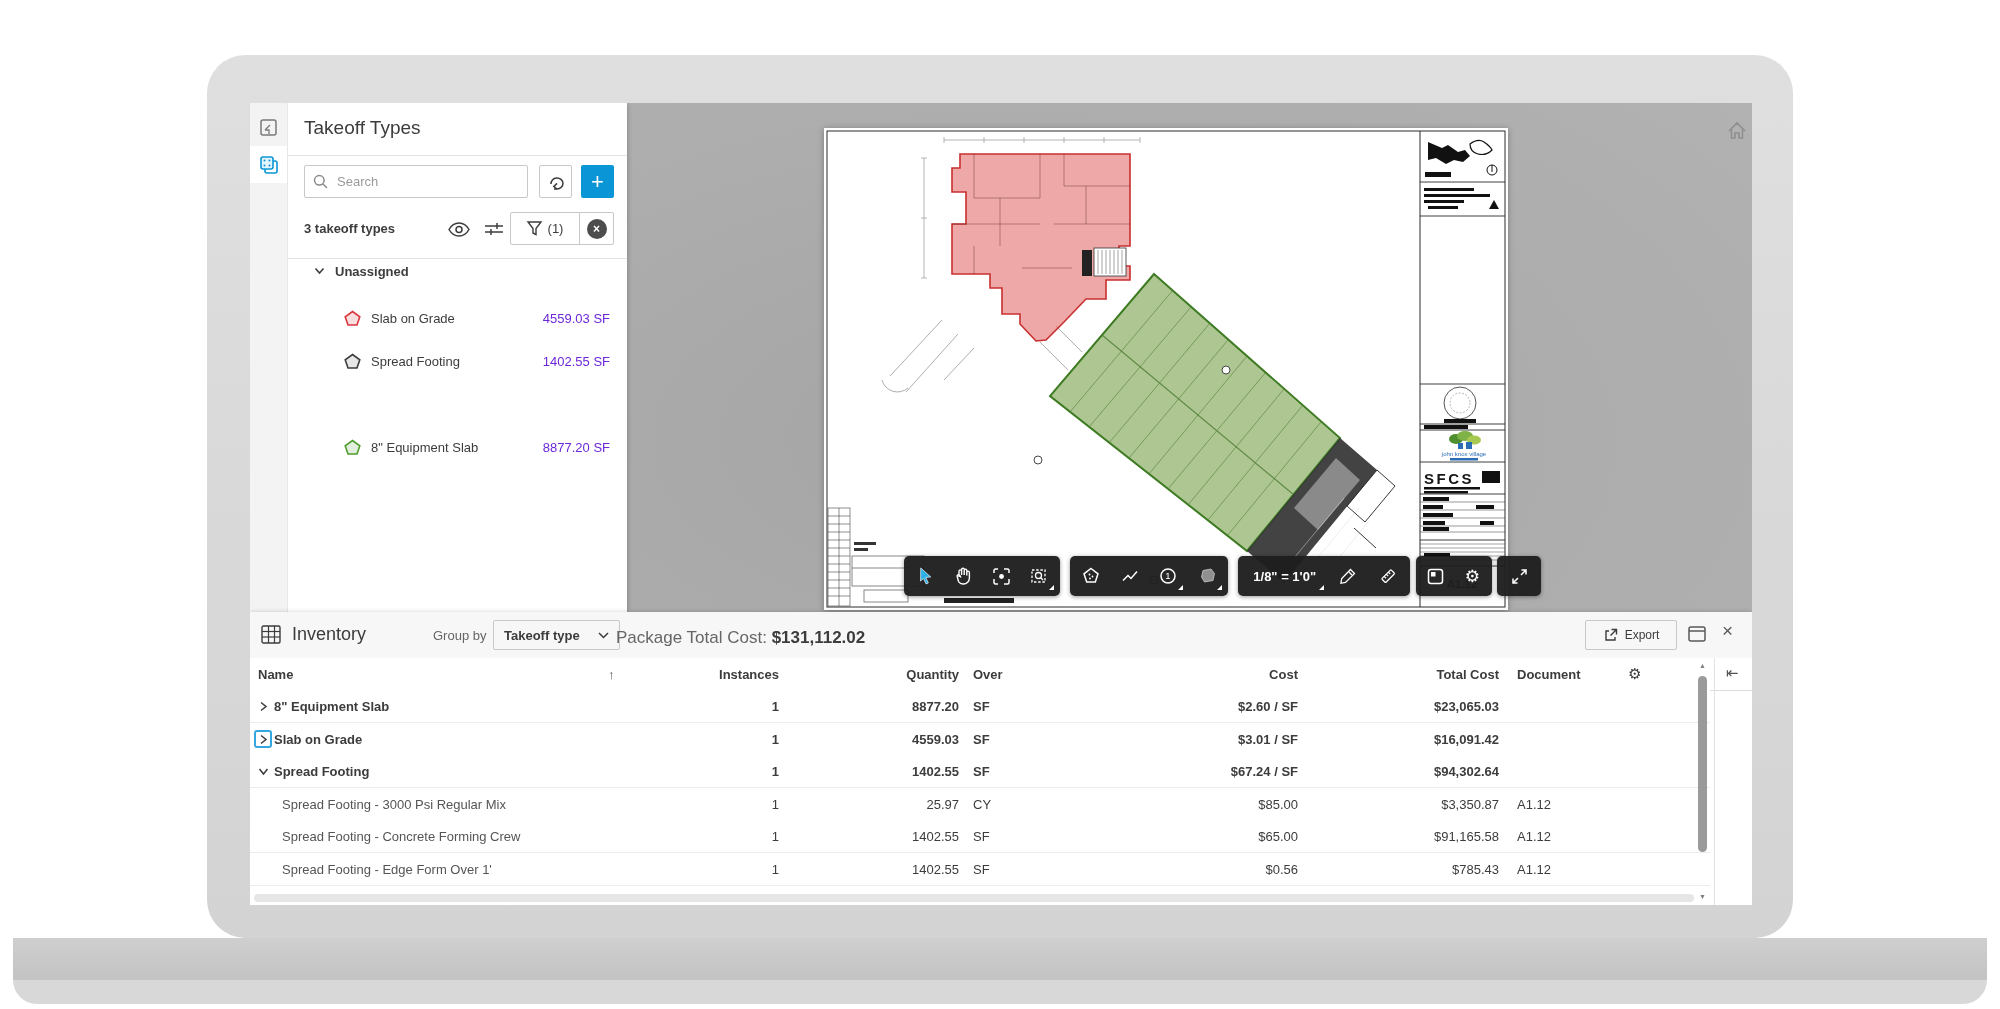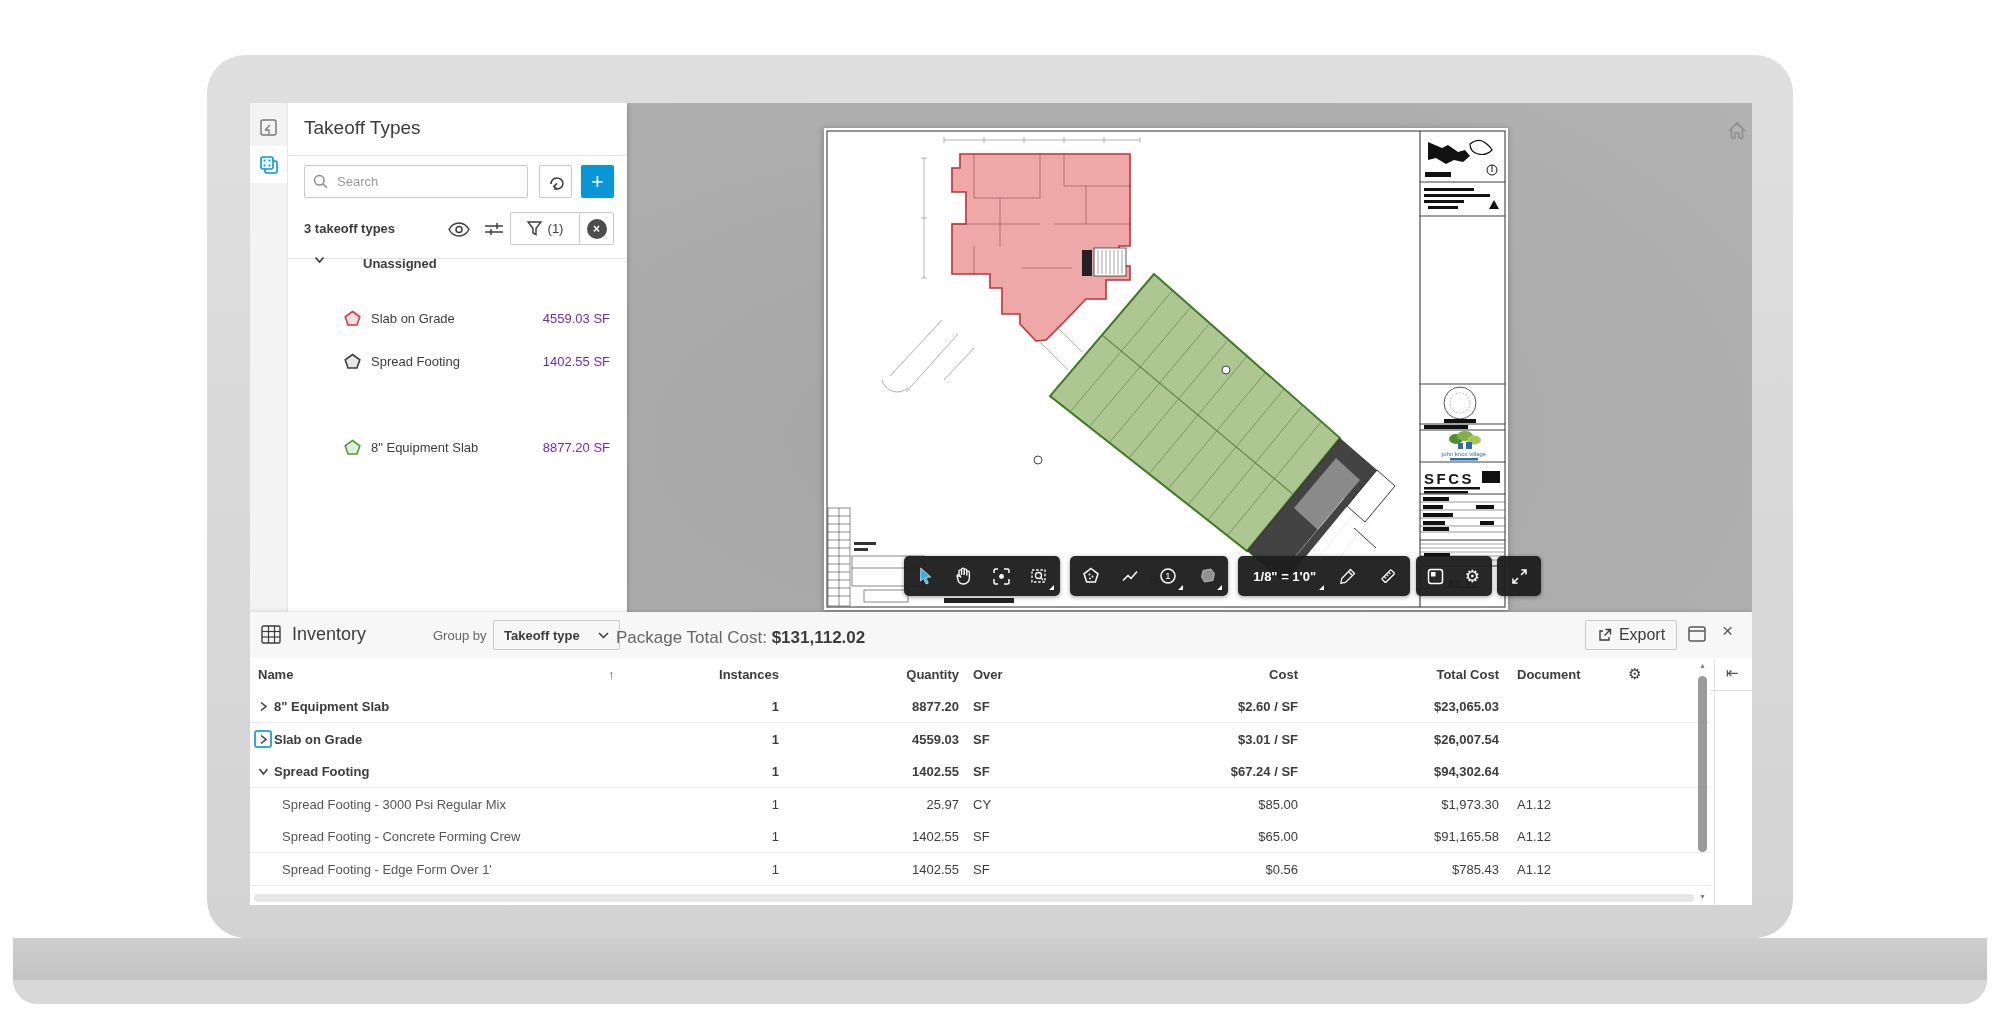--- a/index.html
+++ b/index.html
@@ -22,21 +22,21 @@
   .search-box input::placeholder{color:#9a9a9a;}
   .sq-btn{position:absolute;top:62px;width:33px;height:33px;border:1px solid #c8c8c8;border-radius:2px;box-sizing:border-box;display:flex;align-items:center;justify-content:center;background:#fff;}
   .plus-btn{position:absolute;top:62px;width:33px;height:33px;border-radius:2px;background:#0a96d6;color:#fff;font-size:22px;font-weight:300;display:flex;align-items:center;justify-content:center;line-height:1;}
   .count-label{position:absolute;left:16px;top:118px;font-size:13px;font-weight:bold;color:#3c3c3c;}
   .icon-slot{position:absolute;top:114px;width:26px;height:24px;display:flex;align-items:center;justify-content:center;}
   .seg{position:absolute;left:222px;top:109px;width:104px;height:33px;border:1px solid #c8c8c8;border-radius:2px;box-sizing:border-box;display:flex;align-items:center;background:#fff;}
   .seg-filter{flex:1;display:flex;align-items:center;justify-content:center;gap:6px;font-size:13px;color:#3c3c3c;height:100%;}
   .seg-div{width:1px;height:100%;background:#c8c8c8;}
   .seg-clear{width:33px;height:100%;display:flex;align-items:center;justify-content:center;}
   .xcirc{width:20px;height:20px;border-radius:50%;background:#4d4d4d;color:#fff;font-size:12px;font-weight:bold;display:flex;align-items:center;justify-content:center;line-height:1;}
-  .group-row{position:absolute;left:0;width:100%;height:30px;display:flex;gap:28px;}
+  .group-row{position:absolute;left:0;width:100%;height:30px;display:flex;align-items:center;}
   .group-row .gchev{margin-left:26px;}
   .group-row .glabel{margin-left:10px;font-size:13px;font-weight:bold;color:#3c3c3c;}
   .to-item{position:absolute;left:0;width:100%;height:42px;display:flex;align-items:center;}
   .to-item .pent{margin-left:56px;}
   .to-item .ilabel{margin-left:10px;font-size:13px;color:#3c3c3c;}
   .to-item .iqty{position:absolute;right:17px;font-size:13px;color:#6d28d9;}
   
   .sheet{left:574px;top:25px;width:684px;height:482px;background:#fff;box-shadow:0 1px 6px rgba(0,0,0,.3);}
   .sheet svg{display:block;}
   
@@ -50,21 +50,21 @@
   
   .inv{left:0;top:509px;width:1502px;height:293px;}
   .inv-head{position:absolute;left:0;top:0;width:1502px;height:46px;background:#f7f7f7;border-bottom:1px solid #e2e2e2;}
   .inv-title{position:absolute;left:42px;top:12px;font-size:18px;color:#3c3c3c;}
   .grid-icon{position:absolute;left:11px;top:13px;}
   .groupby-label{position:absolute;left:183px;top:16px;font-size:13px;color:#666;}
   .dropdown{position:absolute;left:243px;top:8px;width:127px;height:30px;border:1px solid #c8c8c8;border-radius:2px;box-sizing:border-box;display:flex;align-items:center;justify-content:space-between;padding:0 10px;background:#f7f7f7;text-align:center;}
   .dropdown span{font-size:13px;font-weight:bold;color:#3c3c3c;}
   .pkg{position:absolute;left:366px;top:16px;font-size:17px;color:#666;}
   .pkg b{color:#3c3c3c;}
-  .export-btn{position:absolute;left:1335px;top:8px;width:92px;height:30px;border:1px solid #c8c8c8;border-radius:2px;box-sizing:border-box;display:flex;align-items:center;justify-content:center;gap:7px;font-size:16px;color:#3c3c3c;background:#f7f7f7;}
+  .export-btn{position:absolute;left:1335px;top:8px;width:92px;height:30px;border:1px solid #c8c8c8;border-radius:2px;box-sizing:border-box;display:flex;align-items:center;justify-content:center;gap:7px;font-size:12px;color:#3c3c3c;background:#f7f7f7;}
   .win-btn{position:absolute;left:1438px;top:14px;}
   .close-btn{position:absolute;left:1472px;top:9px;font-size:19px;color:#5a5a5a;line-height:1;}
   .col-head{position:absolute;left:0;top:46px;width:1502px;height:32px;border-bottom:1px solid #dcdcdc;background:#fff;}
   .cell{position:absolute;top:0;height:100%;display:flex;align-items:center;font-size:13px;color:#3c3c3c;}
   .x-name{left:24px;} .x-sort{left:358px;color:#555;}
   .x-inst{left:429px;width:100px;justify-content:flex-end;}
   .x-qty{left:594px;width:115px;justify-content:flex-end;}
   .x-unit{left:723px;width:50px;}
   .x-cost{left:918px;width:130px;justify-content:flex-end;}
   .x-total{left:1104px;width:145px;justify-content:flex-end;}
@@ -550,21 +550,21 @@
         <span class="chev-box focus">
             <svg width="9" height="11" viewBox="0 0 9 11">
               <polyline points="2,1.5 7,5.5 2,9.5" fill="none" stroke="#3c3c3c" stroke-width="1.5"></polyline>
             </svg>
           </span>
         <span class="name-cell" style="left:24px">Slab on Grade</span>
         <span class="cell x-inst" style="font-weight:bold">1</span>
         <span class="cell x-qty" style="font-weight:bold">4559.03</span>
         <span class="cell x-unit" style="font-weight:bold">SF</span>
         <span class="cell x-cost" style="font-weight:bold">$3.01 / SF</span>
-        <span class="cell x-total" style="font-weight:bold">$26,007.54</span>
+        <span class="cell x-total" style="font-weight:bold">$16,091.42</span>
         <span class="cell x-doc"></span>
       </div>
       <div class="inv-row parent" style="top:143px">
         <span class="chev-box">
             <svg width="11" height="9" viewBox="0 0 11 9">
               <polyline points="1.5,2 5.5,7 9.5,2" fill="none" stroke="#3c3c3c" stroke-width="1.5"></polyline>
             </svg>
           </span>
         <span class="name-cell" style="left:24px">Spread Footing</span>
         <span class="cell x-inst" style="font-weight:bold">1</span>
@@ -573,21 +573,21 @@
         <span class="cell x-cost" style="font-weight:bold">$67.24 / SF</span>
         <span class="cell x-total" style="font-weight:bold">$94,302.64</span>
         <span class="cell x-doc"></span>
       </div>
       <div class="inv-row" style="top:176px">
         <span class="name-cell" style="left:32px">Spread Footing - 3000 Psi Regular Mix</span>
         <span class="cell x-inst">1</span>
         <span class="cell x-qty">25.97</span>
         <span class="cell x-unit">CY</span>
         <span class="cell x-cost">$85.00</span>
-        <span class="cell x-total">$1,973.30</span>
+        <span class="cell x-total">$3,350.87</span>
         <span class="cell x-doc">A1.12</span>
       </div>
       <div class="inv-row" style="top:208px">
         <span class="name-cell" style="left:32px">Spread Footing - Concrete Forming Crew</span>
         <span class="cell x-inst">1</span>
         <span class="cell x-qty">1402.55</span>
         <span class="cell x-unit">SF</span>
         <span class="cell x-cost">$65.00</span>
         <span class="cell x-total">$91,165.58</span>
         <span class="cell x-doc">A1.12</span>

